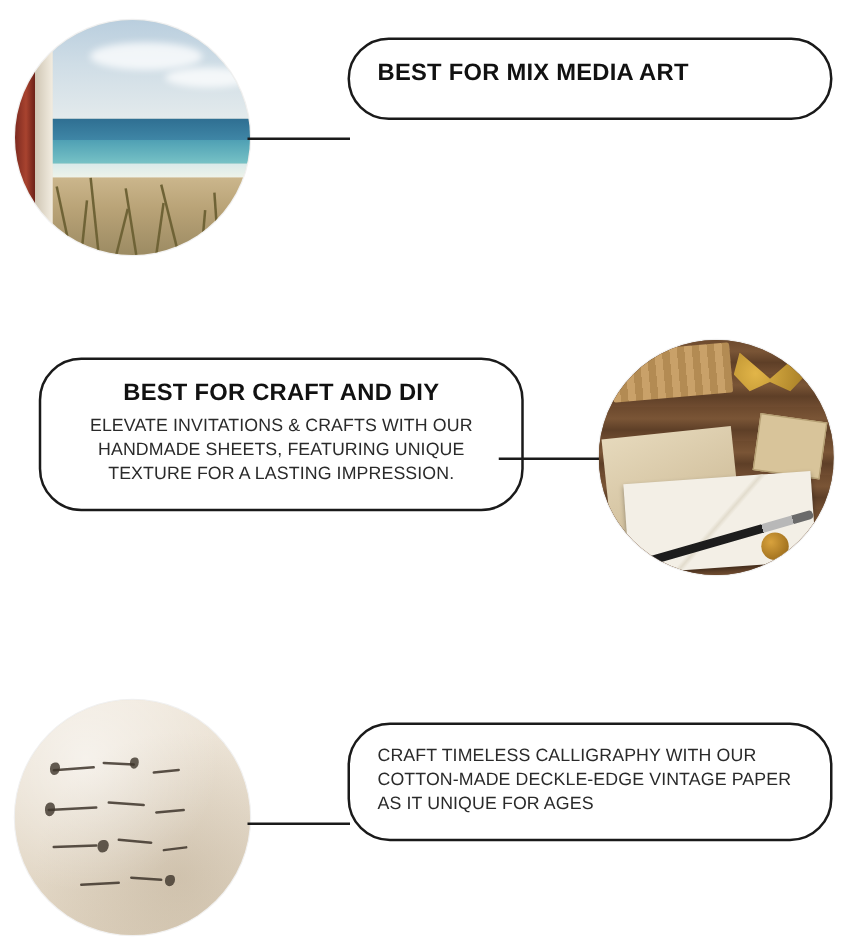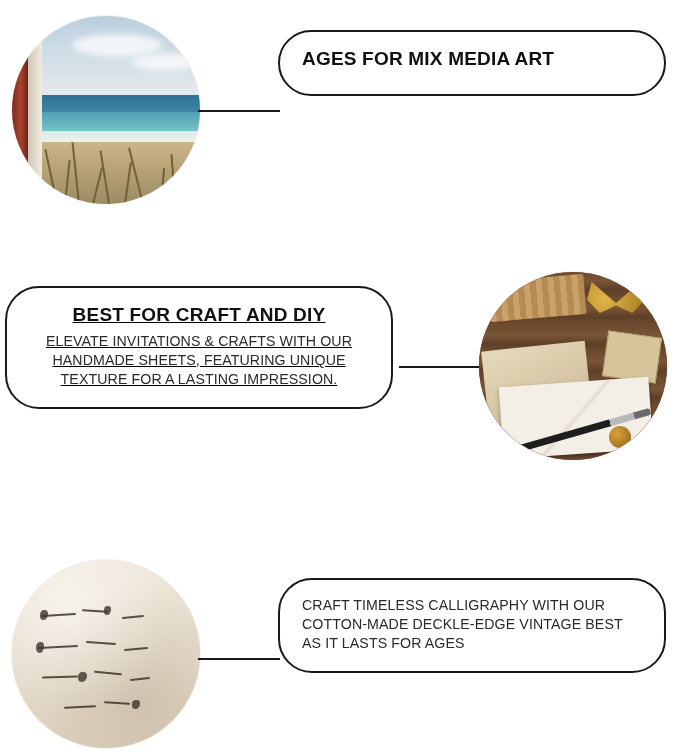--- a/index.html
+++ b/index.html
@@ -72,21 +72,21 @@
     letter-spacing: 0.1px;
   }
   .align-center { text-align: center; }
   .align-left { text-align: left; }
 
   
   .row-1 .card { left: 278px; width: 388px; }
   .row-1 .connector { left: 198px; width: 82px; }
 
   
-  .row-2 .card { left: 5px; width: 388px; text-decoration: underline; }
+  .row-2 .card { left: 31px; width: 388px; }
   .row-2 .connector { left: 399px; width: 82px; }
 
   
   .row-3 .card { left: 278px; width: 388px; top: 48px; }
   .row-3 .connector { left: 198px; width: 82px; top: 128px; }
   .row-3 .circle-left { top: 30px; }
 
   
   .art1 { position:absolute; inset:0; background:#e9e2d4; }
   .art1 .book-spine {
@@ -216,21 +216,21 @@
         <div class="grass" style="left:148px;height:36px;transform:rotate(5deg)"></div>
         <div class="grass" style="left:162px;height:50px;transform:rotate(-4deg)"></div>
         <div class="page-edge"></div>
         <div class="book-spine"></div>
       </div>
     </div>
 
     <div class="connector"></div>
 
     <div class="card align-left">
-      <p class="card-title">AGES FOR MIX MEDIA ART</p>
+      <p class="card-title">BEST FOR MIX MEDIA ART</p>
     </div>
   </div>
 
   <div class="feature-row row-2">
 
     <div class="card align-center">
       <p class="card-title">BEST FOR CRAFT AND DIY</p>
       <p class="card-body">ELEVATE INVITATIONS &amp; CRAFTS WITH OUR HANDMADE SHEETS, FEATURING UNIQUE TEXTURE FOR A LASTING IMPRESSION.</p>
     </div>
 
@@ -273,17 +273,17 @@
 
         <div class="ink" style="left:52px;top:146px;width:32px;transform:rotate(-3deg)"></div>
         <div class="ink" style="left:92px;top:142px;width:26px;transform:rotate(4deg)"></div>
         <div class="blob" style="left:120px;top:140px;width:8px;height:9px"></div>
       </div>
     </div>
 
     <div class="connector"></div>
 
     <div class="card align-left">
-      <p class="card-body">CRAFT TIMELESS CALLIGRAPHY WITH OUR COTTON-MADE DECKLE-EDGE VINTAGE BEST AS IT LASTS FOR AGES</p>
+      <p class="card-body">CRAFT TIMELESS CALLIGRAPHY WITH OUR COTTON-MADE DECKLE-EDGE VINTAGE PAPER AS IT UNIQUE FOR AGES</p>
     </div>
   </div>
 
 </div>
 
 </body></html>

